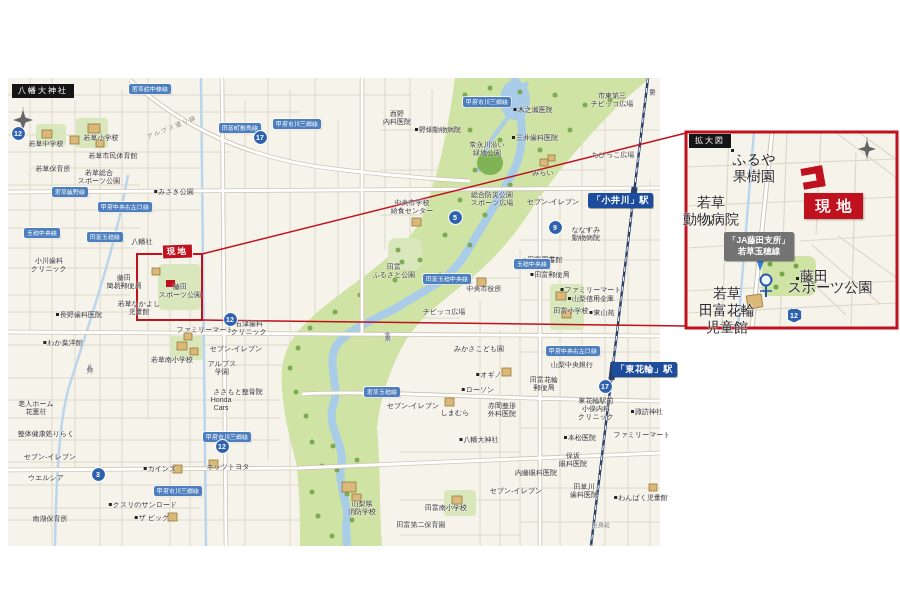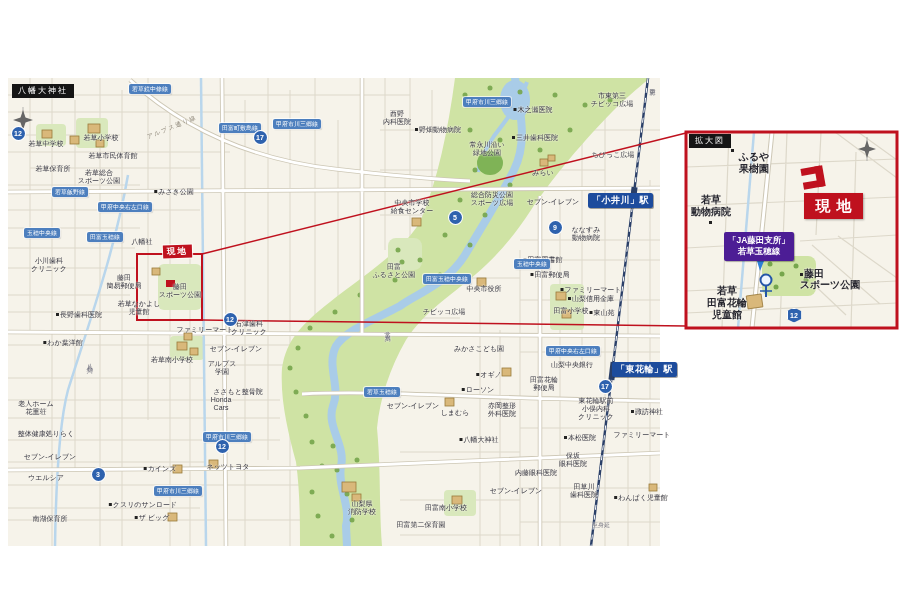--- a/index.html
+++ b/index.html
@@ -4,21 +4,21 @@
 <style>
   html,body{margin:0;padding:0;background:#fff;}
   #stage{position:relative;width:900px;height:600px;background:#fff;overflow:hidden;
          font-family:"Liberation Sans","DejaVu Sans",sans-serif;}
   #base{position:absolute;left:0;top:0;}
   #labels{position:absolute;left:0;top:0;width:900px;height:600px;}
   .lbl{position:absolute;transform:translateX(-50%);text-align:center;
        font-size:7px;line-height:1.15;color:#33333f;white-space:nowrap;
        text-shadow:0 0 2px #f6f3ea,0 0 2px #f6f3ea;}
   .lbl .sq{display:inline-block;width:3px;height:3px;background:#222;margin-right:1px;vertical-align:1px;}
-  .lbl.i{font-size:10px;color:#26262f;font-weight:bold;line-height:1.2;}
+  .lbl.i{font-size:14px;color:#26262f;font-weight:normal;line-height:1.2;}
   .lbl.v{writing-mode:vertical-rl;font-size:6.5px;color:#69697a;letter-spacing:2px;}
   .lbl.vg{writing-mode:vertical-rl;font-size:6px;color:#7a7a84;}
   .lbl.g{font-size:6px;color:#7a7a84;}
   .lbl.r{font-size:6px;color:#8d8678;letter-spacing:1.5px;}
   .plate{position:absolute;transform:translateX(-50%);background:#4d7fbe;color:#fff;
          font-size:6px;line-height:1;padding:2px 3px;border-radius:2px;white-space:nowrap;
          box-shadow:0 0 0 1px rgba(255,255,255,.7),1px 1px 1px rgba(0,0,0,.25);}
   .badge{position:absolute;width:13px;height:13px;margin:-6.5px 0 0 -6.5px;border-radius:50%;
          background:#2e62ae;color:#fff;font-size:7px;font-weight:bold;line-height:13px;
          text-align:center;box-shadow:0 0 0 1px #fff;}
@@ -28,21 +28,21 @@
          padding:3px 6px;letter-spacing:2px;}
   .station{position:absolute;background:#1d4c9d;color:#fff;font-size:9px;font-weight:bold;
          line-height:1;padding:3px 4px;border-radius:2px;letter-spacing:.5px;
          box-shadow:1px 1px 0 rgba(0,0,0,.35);white-space:nowrap;}
   .site-small{position:absolute;background:#bf111e;color:#fff;font-size:8.5px;font-weight:bold;
          line-height:1;padding:2px 4px;letter-spacing:2px;transform:rotate(-2deg);
          box-shadow:0 0 0 1px rgba(255,255,255,.8);}
   .site-big{position:absolute;background:#bf111e;color:#fff;width:59px;height:26px;
          font-size:15px;font-weight:bold;line-height:26px;text-align:center;letter-spacing:6px;
          text-indent:6px;box-shadow:1px 1px 2px rgba(0,0,0,.3);}
-  .busbox{position:absolute;background:#4c1d95;color:#fff;font-size:8.5px;font-weight:bold;
+  .busbox{position:absolute;background:#737373;color:#fff;font-size:8.5px;font-weight:bold;
          line-height:1.35;text-align:center;padding:3px 4px;border-radius:2px;white-space:nowrap;
          box-shadow:1px 1px 1px rgba(0,0,0,.3);}
 </style>
 </head>
 <body>
 
 <div id="stage">
 
   <svg id="base" width="900" height="600" viewBox="0 0 900 600">
     <defs>

